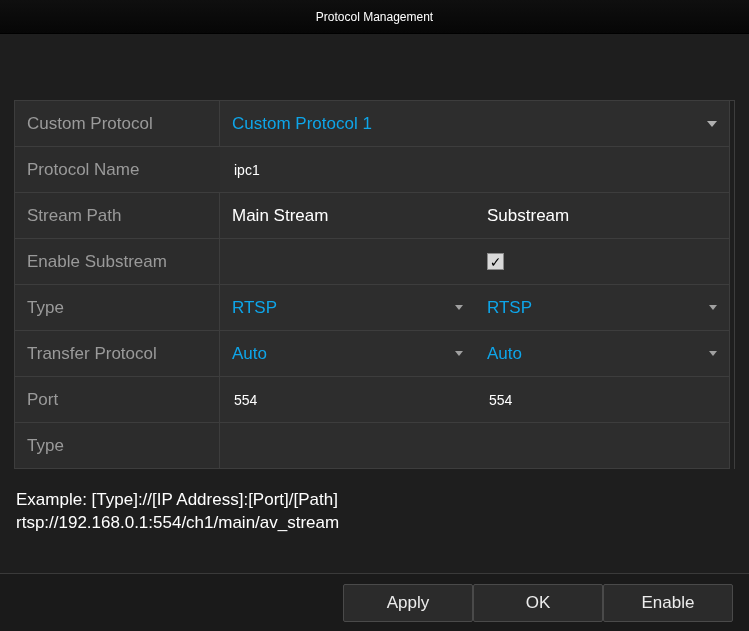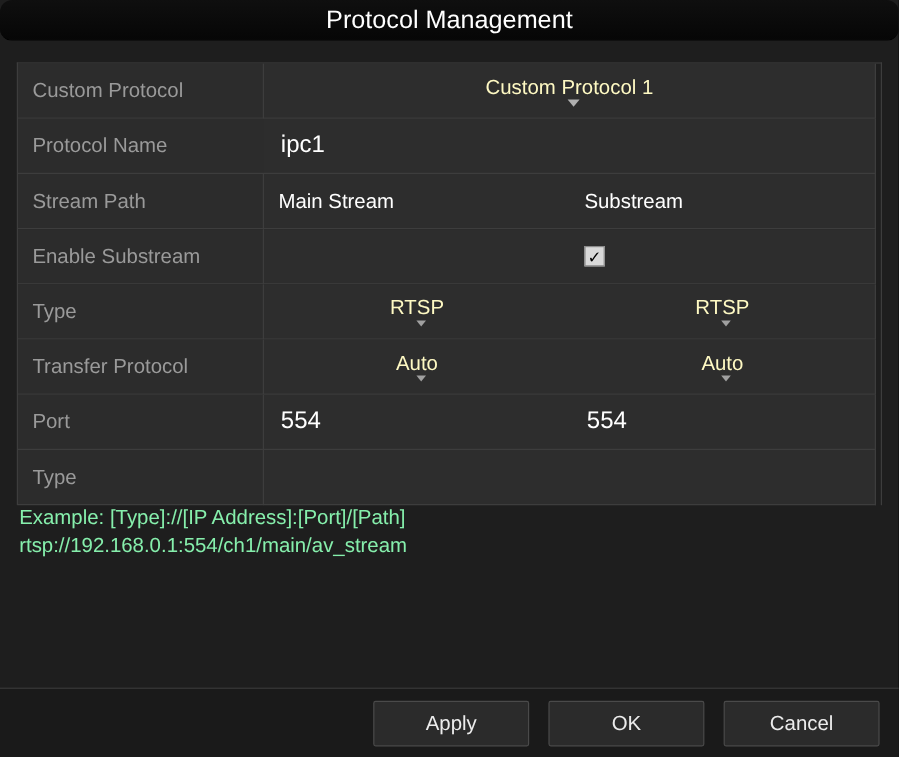--- a/index.html
+++ b/index.html
@@ -17,36 +17,36 @@
     display: flex;
     flex-direction: column;
   }
   .titlebar {
     height: 34px;
     background: linear-gradient(#0f0f0f,#060606);
     color: #fff;
     display: flex;
     align-items: center;
     justify-content: center;
-    font-size: 21px;
+    font-size: 12px;
     font-weight: 500;
     border-bottom: 1px solid #000;
-    border-radius: 10px;
   }
   .content {
     flex: 1;
     padding: 18px 14px 10px 14px;
     display: flex;
     flex-direction: column;
   }
   .grid {
     border: 1px solid #3d3d3d;
     border-bottom: none;
     display: grid;
     grid-template-columns: 205px 255px 255px;
+    margin-top: 48px;
   }
   .cell {
     border-bottom: 1px solid #3d3d3d;
     border-right: 1px solid #3d3d3d;
     height: 46px;
     display: flex;
     align-items: center;
     padding: 0 12px;
     background: #2d2d2d;
     font-size: 17px;
@@ -59,32 +59,31 @@
     background: #2c2c2c;
   }
   .span2 {
     grid-column: span 2;
   }
   .input-like {
     width: 100%;
     background: transparent;
     border: none;
     color: #fff;
-    font-size: 20px;
+    font-size: 14px;
     outline: none;
     font-family: inherit;
   }
   .select-like {
     width: 100%;
     display: flex;
     align-items: center;
     justify-content: space-between;
-    color: #fef9c3;
+    color: #0ea5e9;
     cursor: pointer;
-    flex-direction: column;
   }
   .caret {
     width: 0; height: 0;
     border-left: 5px solid transparent;
     border-right: 5px solid transparent;
     border-top: 6px solid #b0b0b0;
     margin-left: 6px;
   }
   .caret-sm {
     width: 0; height: 0;
@@ -101,34 +100,35 @@
     align-items: center;
     justify-content: center;
     font-size: 14px;
     color: #000;
     line-height: 1;
   }
   .header-cell {
     color: #fff;
   }
   .example {
-    color: #86efac;
+    color: #ffffff;
     font-size: 17px;
     line-height: 1.35;
+    margin-top: 20px;
     padding: 0 2px;
   }
   .footer {
     height: 58px;
     border-top: 1px solid #3a3a3a;
     background: #1a1a1a;
     display: flex;
     align-items: center;
     justify-content: flex-end;
     padding: 0 16px;
-    gap: 16px;
+    gap: 0;
   }
   .btn {
     min-width: 130px;
     height: 38px;
     background: #2b2b2b;
     border: 1px solid #4a4a4a;
     color: #ececec;
     display: inline-flex;
     align-items: center;
     justify-content: center;
@@ -220,16 +220,16 @@
     <div class="example">
       <div>Example: [Type]://[IP Address]:[Port]/[Path]</div>
       <div>rtsp://192.168.0.1:554/ch1/main/av_stream</div>
     </div>
 
   </div>
 
   <div class="footer">
     <button class="btn">Apply</button>
     <button class="btn">OK</button>
-    <button class="btn">Cancel</button>
+    <button class="btn">Enable</button>
   </div>
 
 </div>
 
 </body></html>

